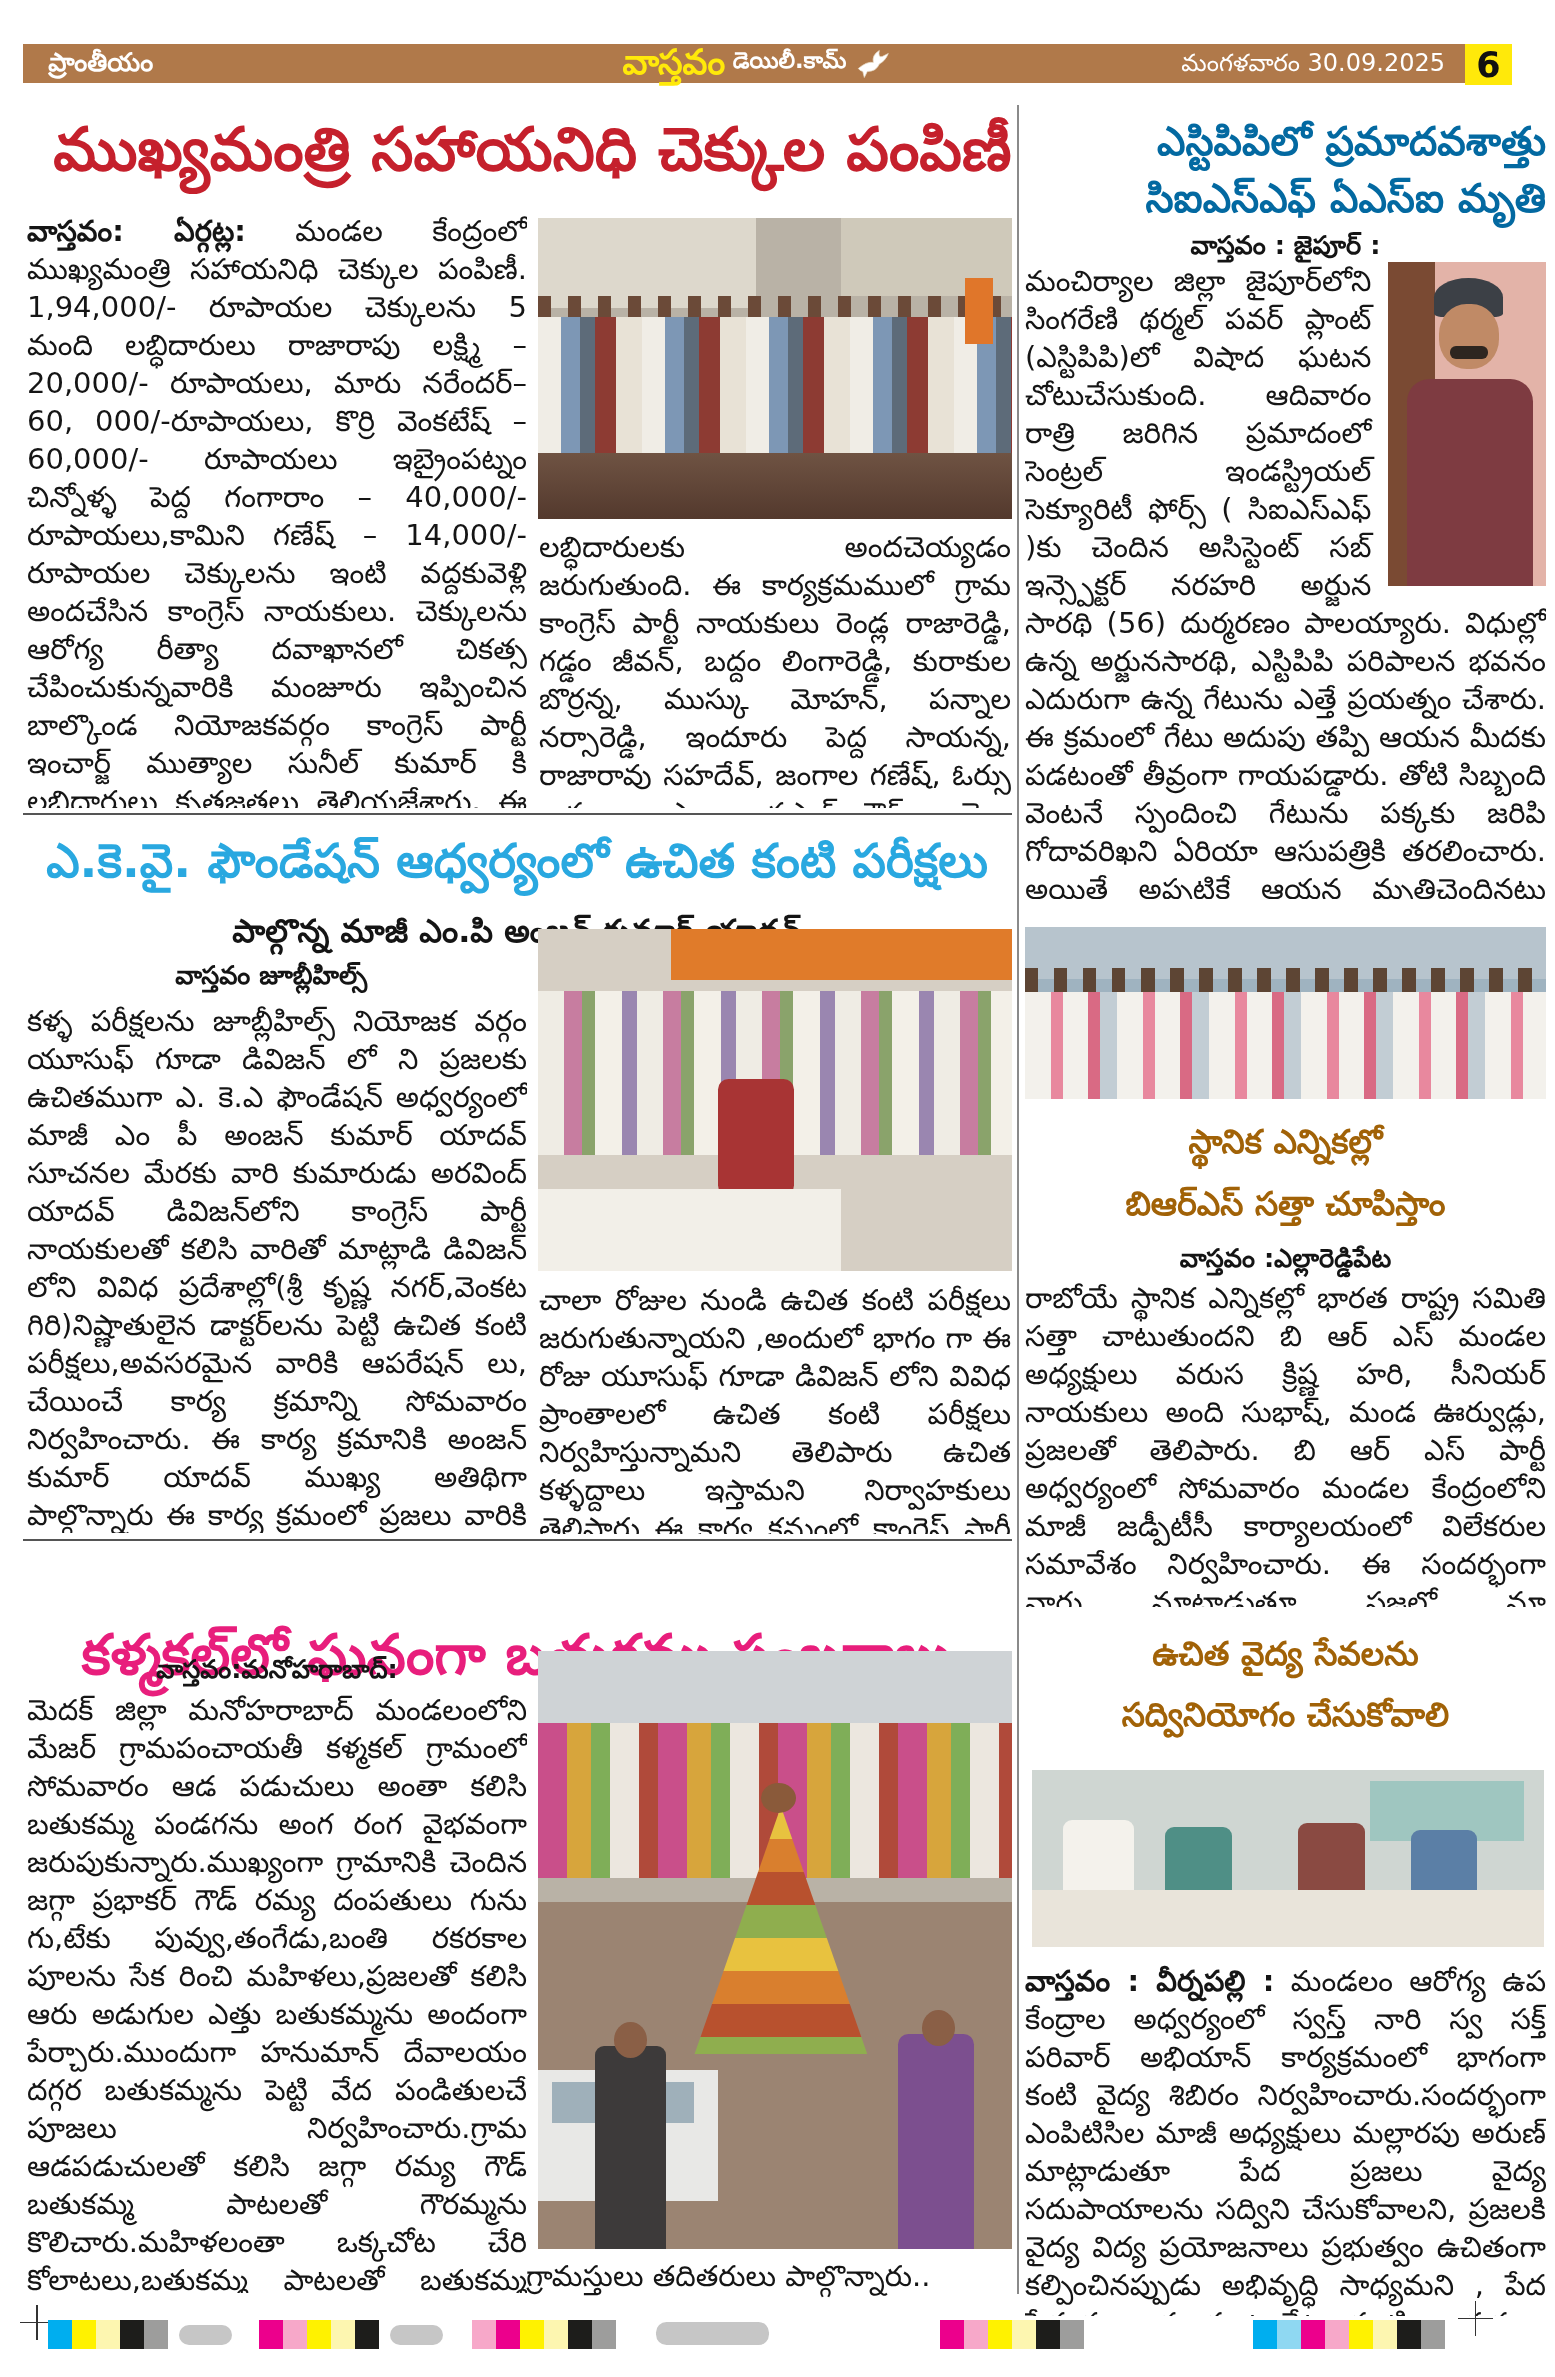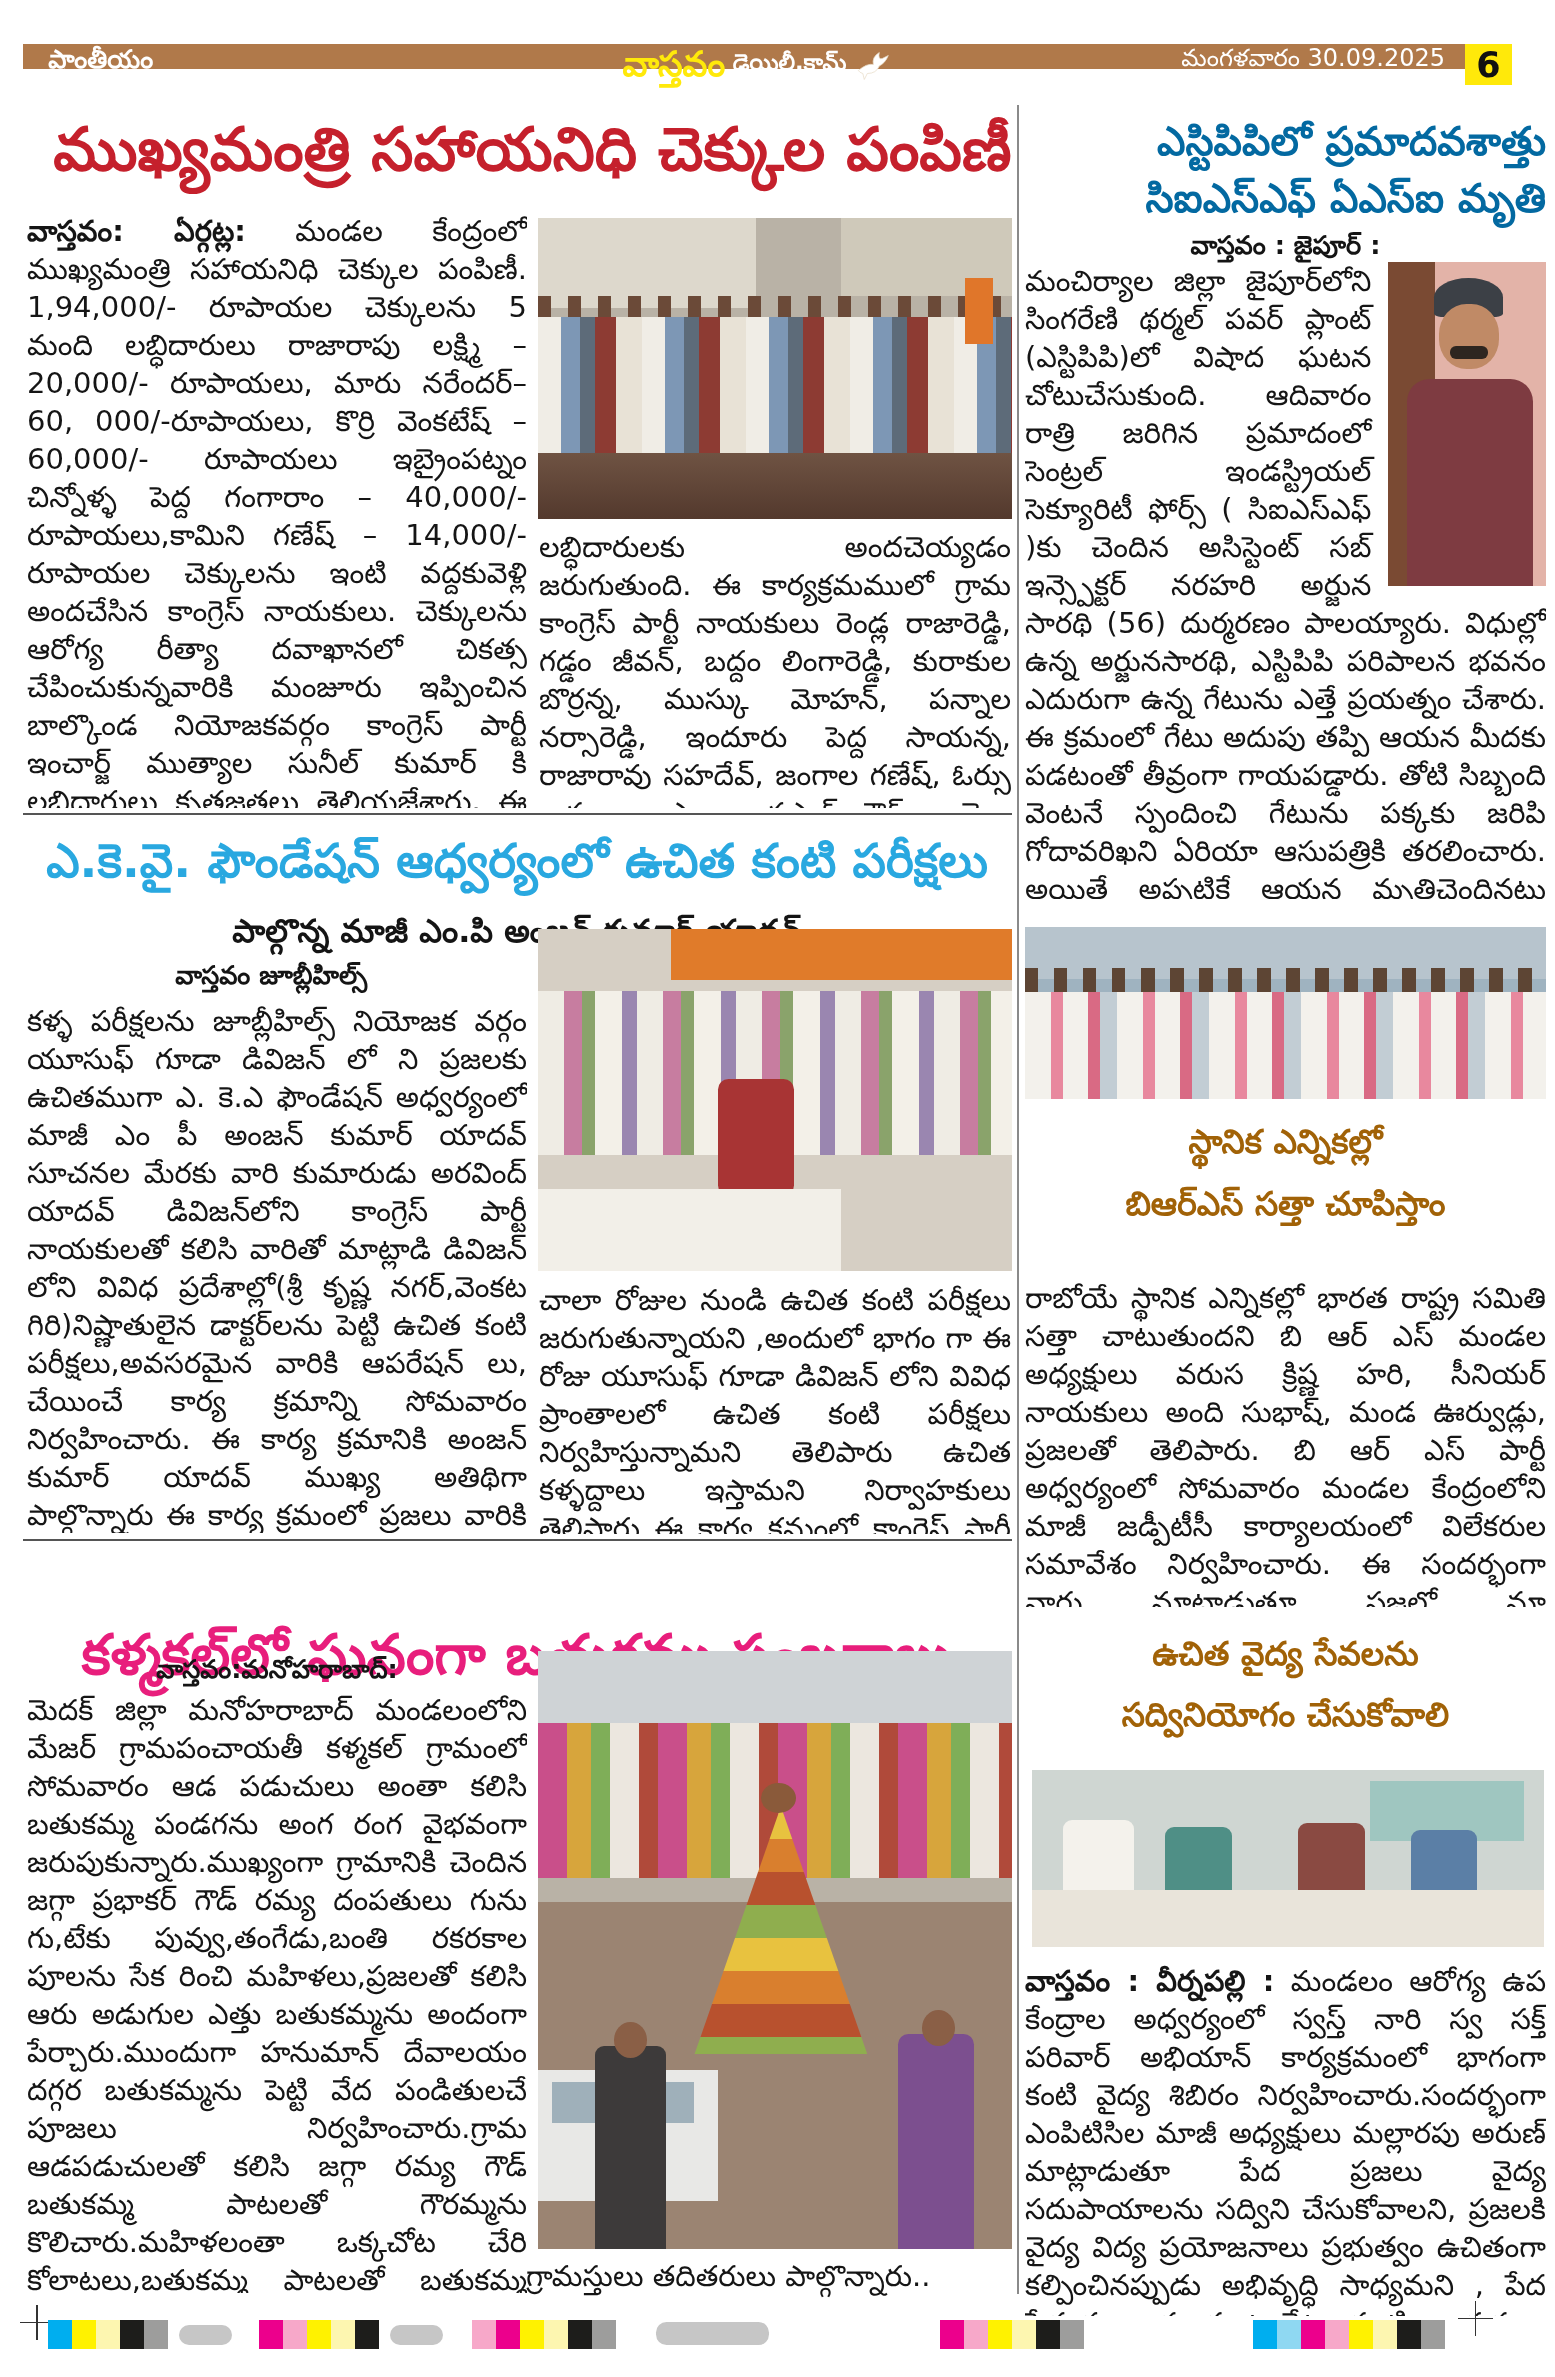--- a/index.html
+++ b/index.html
@@ -1,20 +1,20 @@
 <!DOCTYPE html>
 <html style="font-size:12px"><head>
 <meta charset="utf-8">
 <style>
   html,body{margin:0;padding:0;background:#ffffff;}
   #paper{position:relative;width:1555px;height:2377px;background:#ffffff;overflow:hidden;
          font-family:"DejaVu Sans",sans-serif;color:#111;}
   .abs{position:absolute;}
   
-  .mast-bar{left:22.6px;top:44px;width:1442px;height:25px;background:#B0794A;display:flex;align-items:flex-start;}
+  .mast-bar{left:22.6px;top:44px;width:1442px;height:39px;background:#B0794A;display:flex;align-items:flex-end;}
   .mast-section{margin-left:25.6px;color:#fff;font-size:25.6px;font-weight:bold;}
   .mast-center{position:absolute;left:50%;transform:translateX(-50%);display:flex;align-items:center;gap:7.5px;}
   .mast-brand{color:#FFE90A;font-size:35px;font-weight:bold;line-height:41px;margin-left:28px;}
   .mast-suffix{color:#fff;font-size:22.6px;font-weight:bold;}
   .mast-date{margin-left:auto;margin-right:19.6px;color:#fff;font-size:24px;}
   .page-box{left:1465px;top:44px;width:47px;height:41px;background:#FFE90A;display:flex;align-items:center;justify-content:center;}
   .page-num{color:#111;font-size:35px;font-weight:bold;}
   
   .vrule{width:1.5px;background:#8a8a8a;}
   .hrule{height:1.5px;background:#555;}
@@ -183,20 +183,21 @@
 
   <div class="abs photo" style="left:1025px;top:927px;width:521px;height:172px;">
     <div class="layer phr2-bg"></div>
     <div class="layer phr2-bld"></div>
     <div class="layer phr2-heads"></div>
     <div class="layer phr2-crowd"></div>
   </div>
 
   <div class="abs hl-blk2" style="left:1025px;top:1112px;width:521px;">స్థానిక ఎన్నికల్లో</div>
   <div class="abs hl-blk2" style="left:1025px;top:1174px;width:521px;">బిఆర్ఎస్ సత్తా చూపిస్తాం</div>
+  <div class="abs dateline" style="left:1025px;top:1243px;width:521px;">వాస్తవం :ఎల్లారెడ్డిపేట</div>
   <div class="abs body-text" style="left:1025px;top:1279px;width:521px;height:328px;">రాబోయే స్థానిక ఎన్నికల్లో భారత రాష్ట్ర సమితి  సత్తా చాటుతుందని బి ఆర్ ఎస్ మండల అధ్యక్షులు వరుస క్రిష్ణ హరి, సీనియర్ నాయకులు అంది సుభాష్, మండ ఊర్వుడ్లు, ప్రజలతో తెలిపారు. బి ఆర్ ఎస్ పార్టీ అధ్వర్యంలో సోమవారం మండల కేంద్రంలోని మాజీ జడ్పీటీసీ కార్యాలయంలో విలేకరుల సమావేశం నిర్వహించారు.  ఈ సందర్భంగా వారు మాట్లాడుతూ ప్రజల్లో మా బలం,కార్యకర్తలే మా బలం,స్థానిక సంస్థల ఎన్నికల్లో బి ఆర్ ఎస్ పార్టీ సత్తా చాటుతుందని పేర్కొన్నారు.</div>
 
   <div class="abs hl-blk2" style="left:1025px;top:1624px;width:521px;">ఉచిత వైద్య సేవలను</div>
   <div class="abs hl-blk2" style="left:1025px;top:1685px;width:521px;">సద్వినియోగం చేసుకోవాలి</div>
 
   <div class="abs photo" style="left:1032px;top:1770px;width:512px;height:177px;">
     <div class="layer phr3-bg"></div>
     <div class="layer phr3-win"></div>
     <div class="layer phr3-p1"></div>
     <div class="layer phr3-p2"></div>

